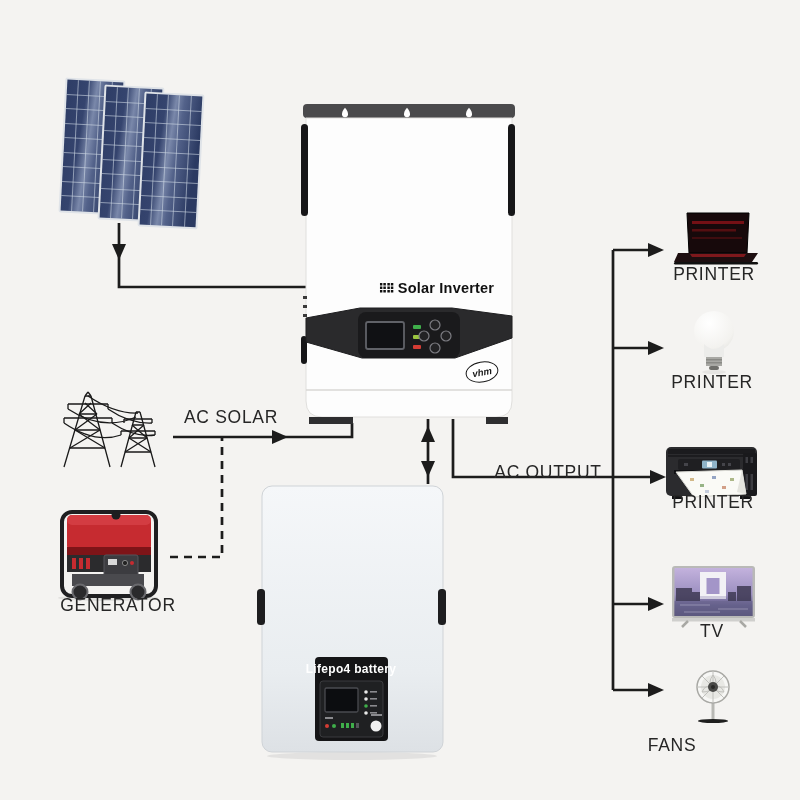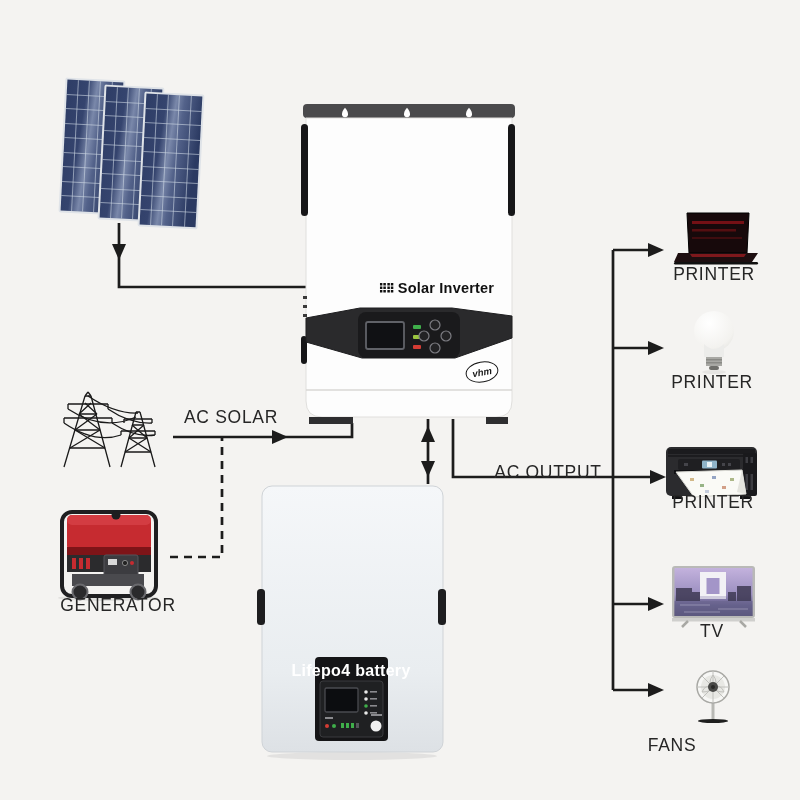--- a/index.html
+++ b/index.html
@@ -19,21 +19,21 @@
     font-weight:bold;font-size:14.5px;color:#101010;letter-spacing:.2px;white-space:nowrap;
   }
   .vhm{
     position:absolute;transform:translate(-50%,-50%) rotate(-10deg);
     width:31px;height:19px;border:1.7px solid #161616;border-radius:50%;
     display:flex;align-items:center;justify-content:center;
     font-style:italic;font-weight:bold;font-size:9.5px;color:#161616;background:#ffffff;
   }
   .bat-label{
     position:absolute;transform:translateX(-50%);
-    color:#ffffff;font-weight:bold;font-size:16px;letter-spacing:.3px;white-space:nowrap;
+    color:#ffffff;font-weight:bold;font-size:12px;letter-spacing:.3px;white-space:nowrap;
   }
 </style>
 </head>
 <body>
 
 <div id="stage">
 
 <svg class="canvas" width="800" height="800" viewBox="0 0 800 800">
   <defs>
     <linearGradient id="pg" x1="0" y1="0" x2="1" y2="0.25">

